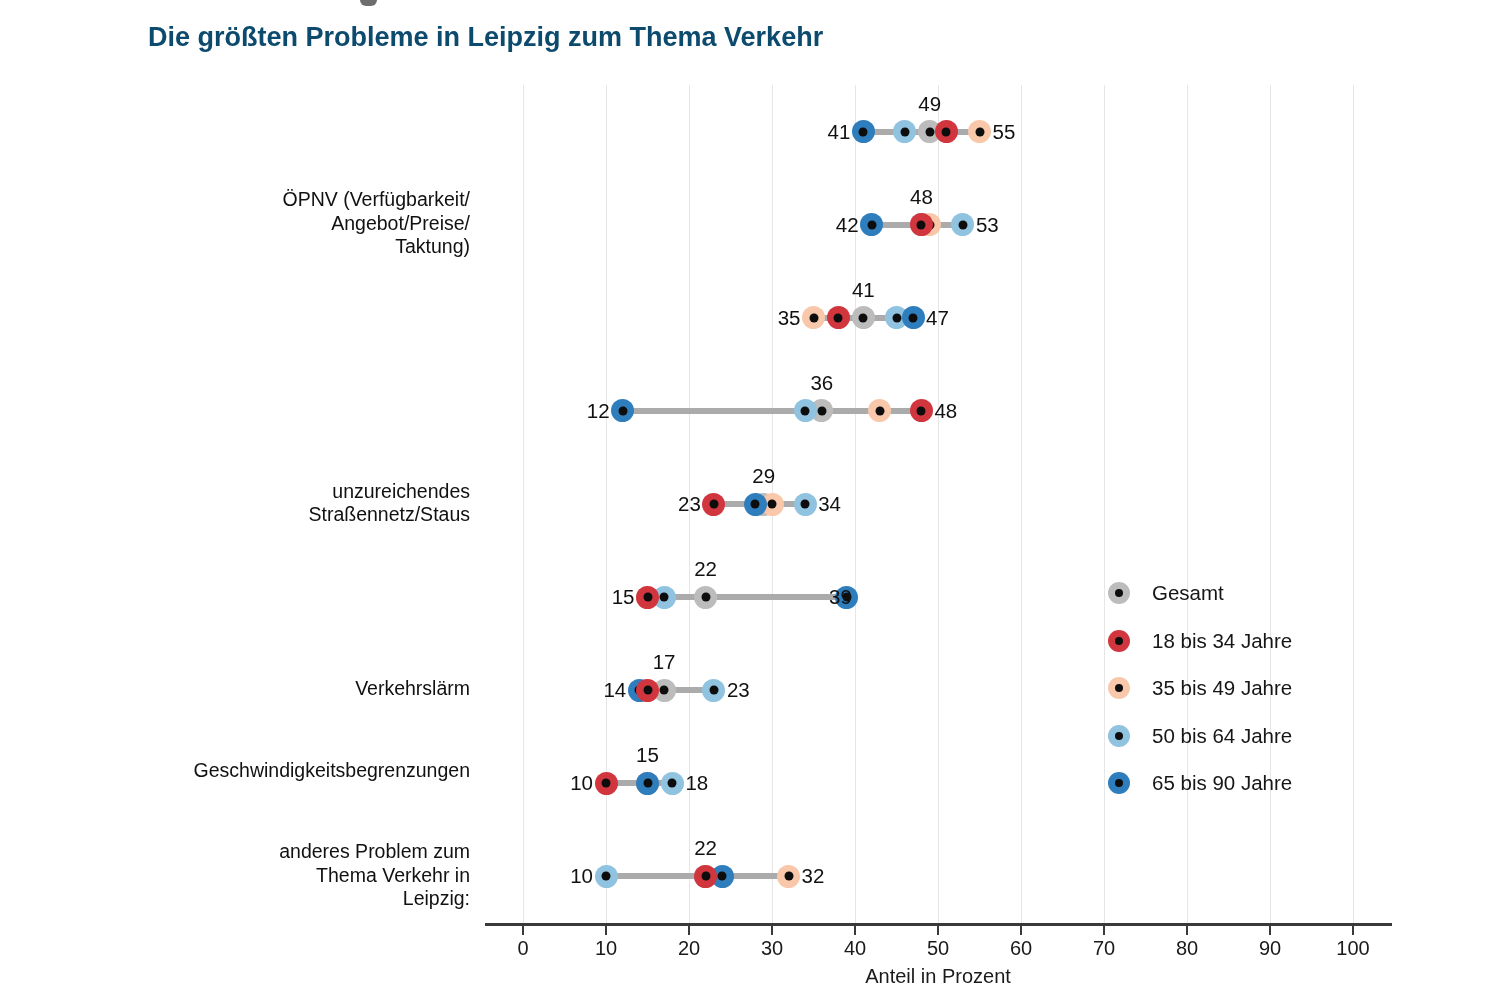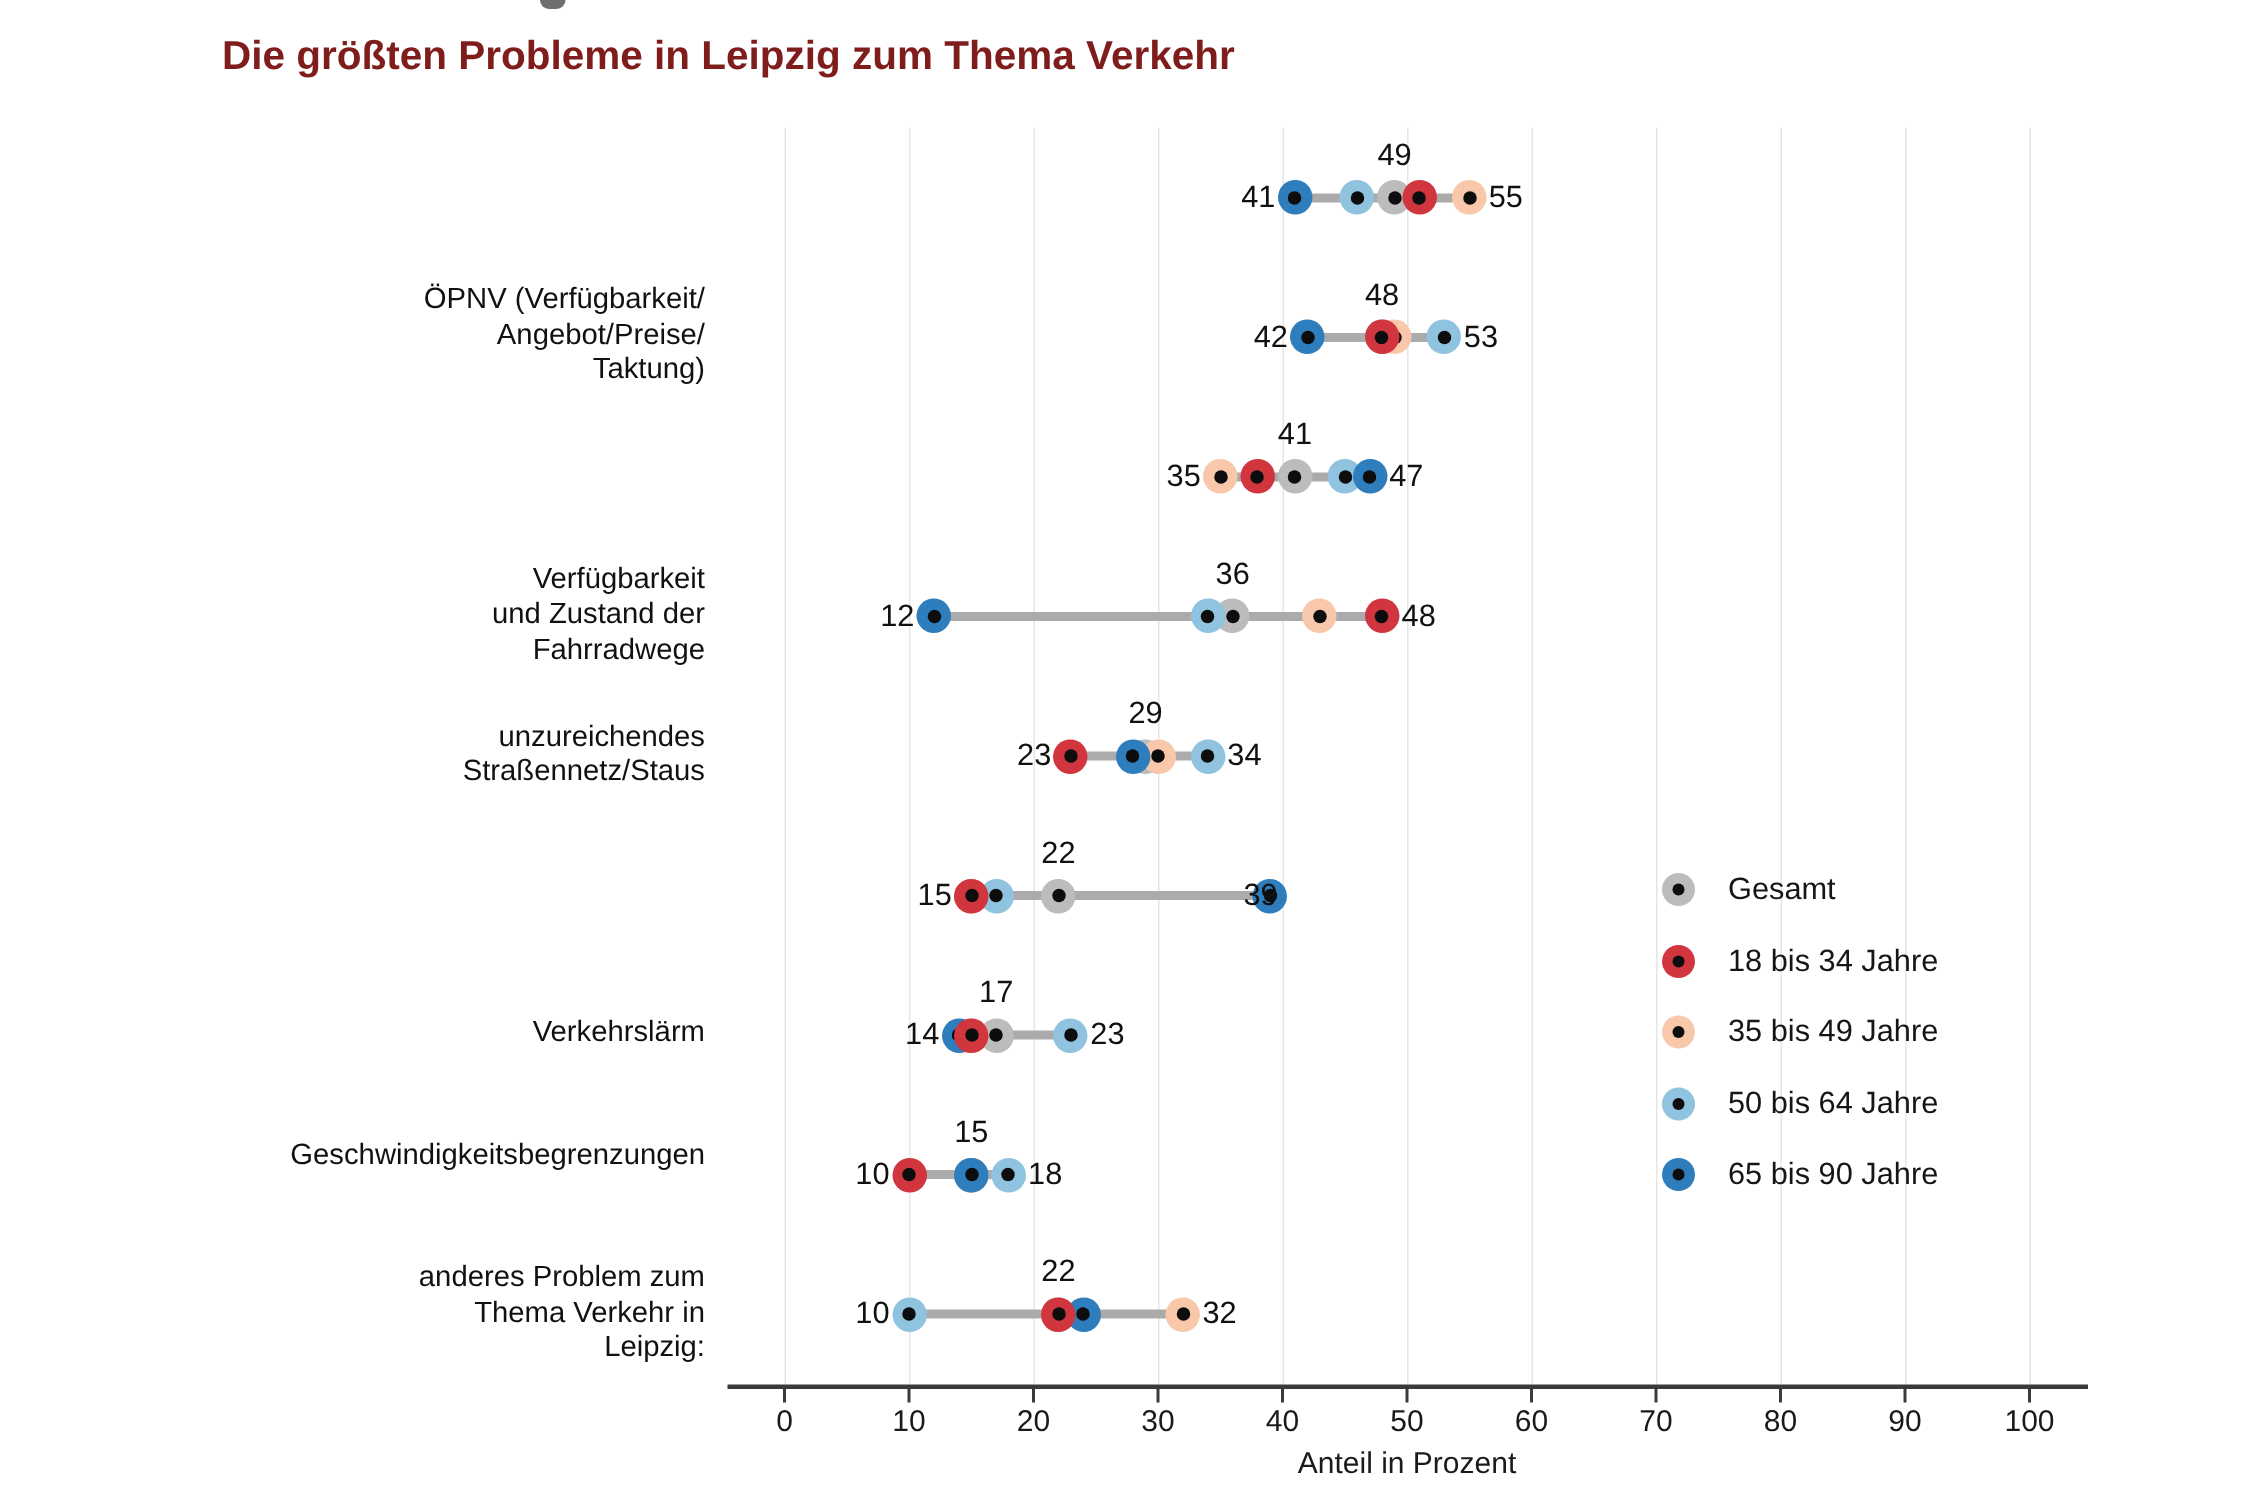--- a/index.html
+++ b/index.html
@@ -3,21 +3,21 @@
 <meta charset="utf-8">
 <style>
   html,body{margin:0;padding:0;}
   body{
     width:1500px;height:1000px;position:relative;background:#ffffff;
     font-family:"Liberation Sans","DejaVu Sans",sans-serif;overflow:hidden;
     color:#1a1a1a;
   }
   #chart-title{
     position:absolute;left:148px;top:22px;font-size:27px;font-weight:bold;
-    color:#7f1d1d;letter-spacing:0px;white-space:nowrap;
+    color:#0c4a6e;letter-spacing:0px;white-space:nowrap;
   }
   #top-artifact{
     position:absolute;left:360px;top:0px;width:17px;height:6px;background:#4a4a4a;
     border-radius:0 0 6px 6px;opacity:.8;
   }
   #plot{position:absolute;left:0;top:0;width:1500px;height:1000px;}
   .gridline{position:absolute;width:1px;background:#e6e6e6;}
   .axis-line{position:absolute;background:#3a3a3a;}
   .tick-mark{position:absolute;width:2px;height:9px;background:#3a3a3a;}
   .tick-label{
@@ -145,25 +145,20 @@
     </div>
     <div class="dot" style="width: 23px; height: 23px; left: 901.6px; top: 306.278px; background: rgb(46, 125, 189);">
       <div class="inner"></div>
     </div>
     <div class="dot" style="width: 23px; height: 23px; left: 826.9px; top: 306.278px; background: rgb(209, 54, 63);">
       <div class="inner"></div>
     </div>
     <div class="val-label min" style="left: 800.5px; top: 317.778px;">35</div>
     <div class="val-label max" style="left: 926.1px; top: 317.778px;">47</div>
     <div class="val-label gesamt" style="left: 863.3px; top: 301.778px;">41</div>
-    <div class="cat-label" style="right: 1030px; top: 374.639px;">
-      <div>Verfügbarkeit</div>
-      <div>und Zustand der</div>
-      <div>Fahrradwege</div>
-    </div>
     <div class="range-line" style="left: 622.6px; width: 298.8px; top: 407.889px;"></div>
     <div class="dot" style="width: 23px; height: 23px; left: 810.3px; top: 399.389px; background: rgb(188, 188, 188);">
       <div class="inner"></div>
     </div>
     <div class="dot" style="width: 23px; height: 23px; left: 868.4px; top: 399.389px; background: rgb(249, 200, 170);">
       <div class="inner"></div>
     </div>
     <div class="dot" style="width: 23px; height: 23px; left: 793.7px; top: 399.389px; background: rgb(144, 195, 224);">
       <div class="inner"></div>
     </div>

